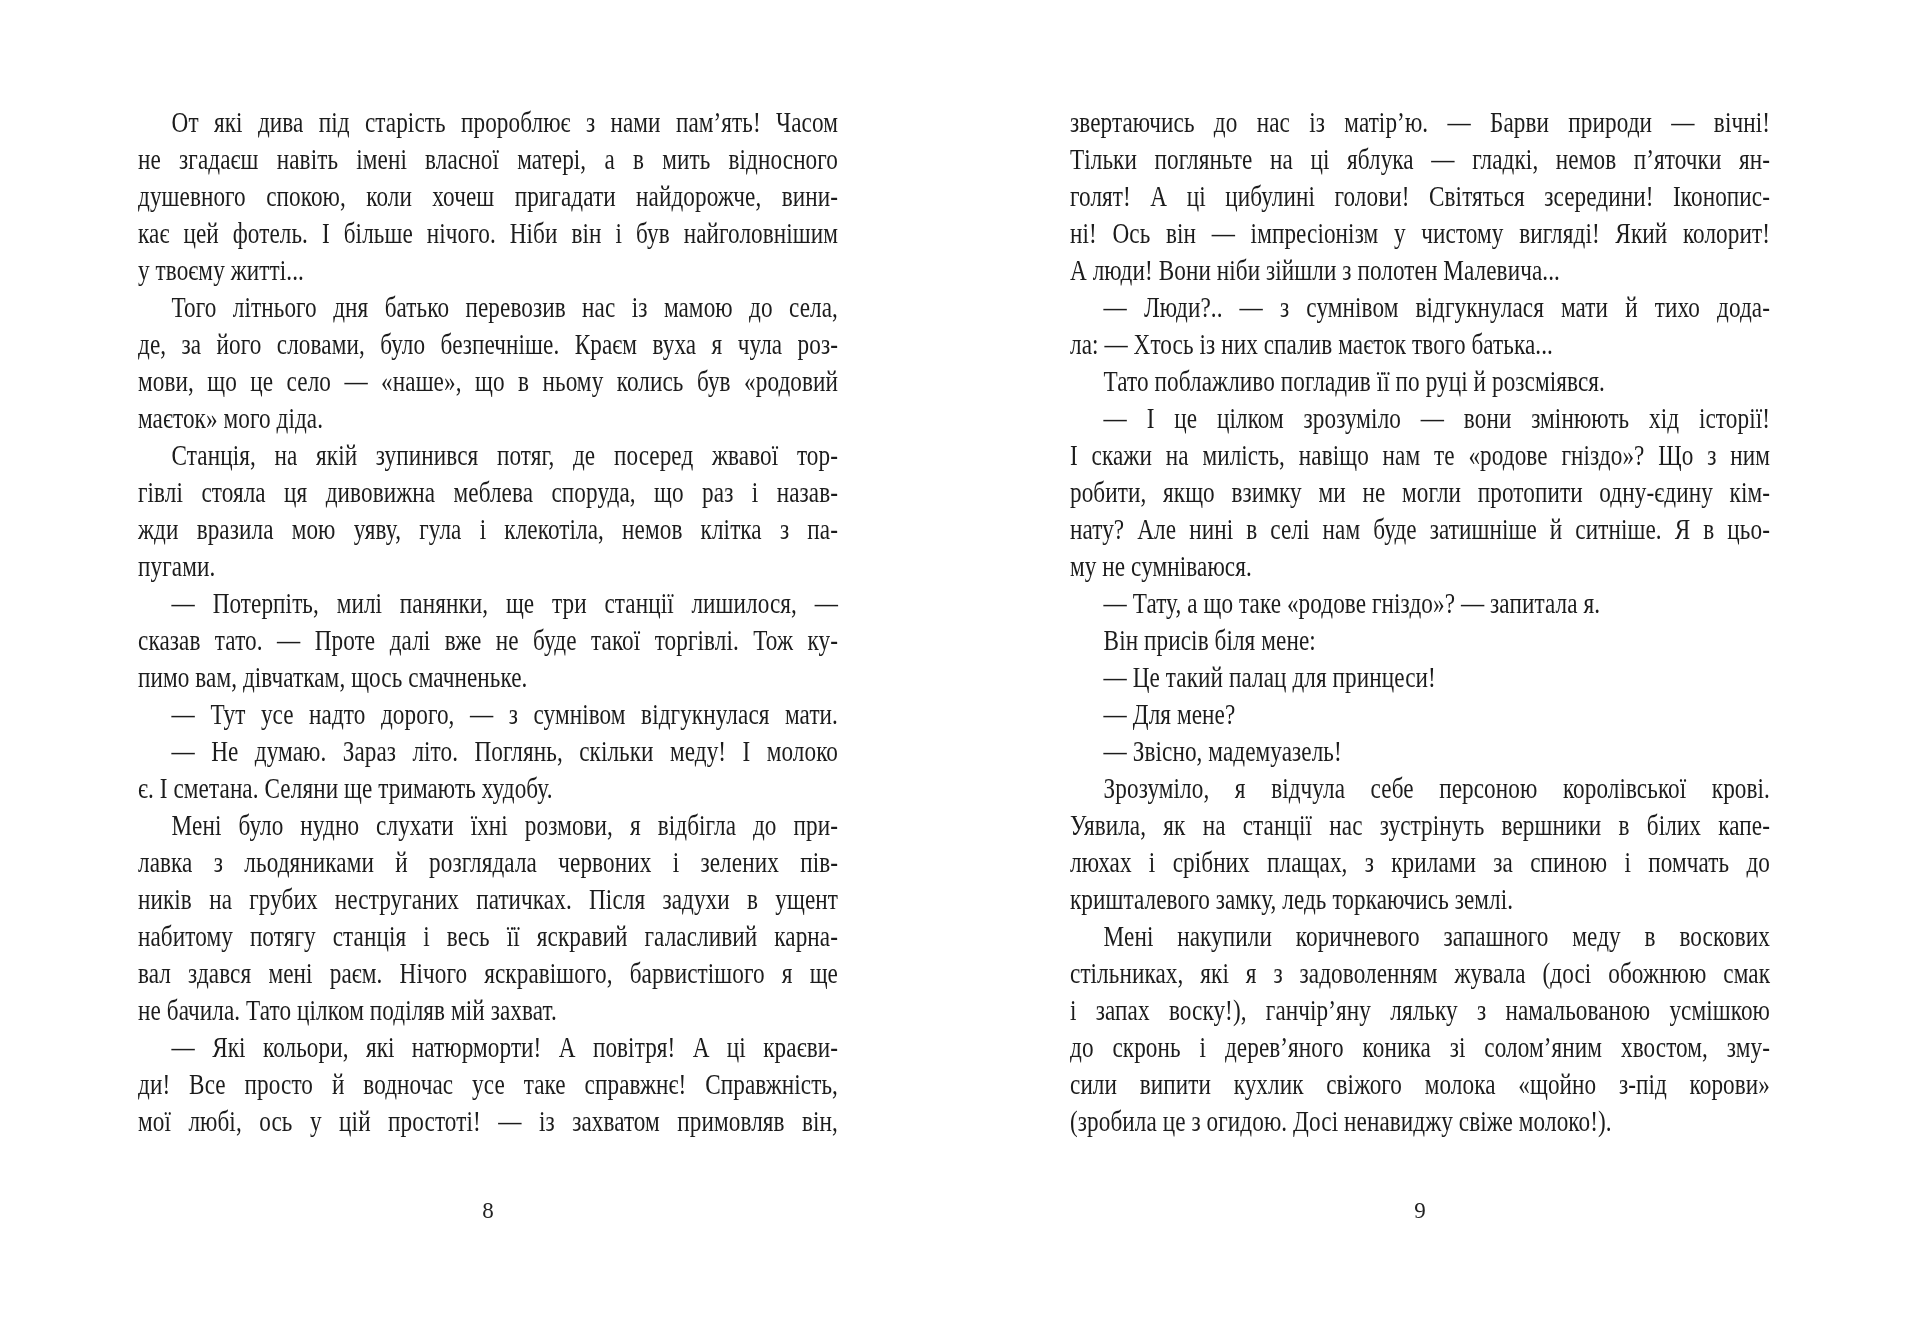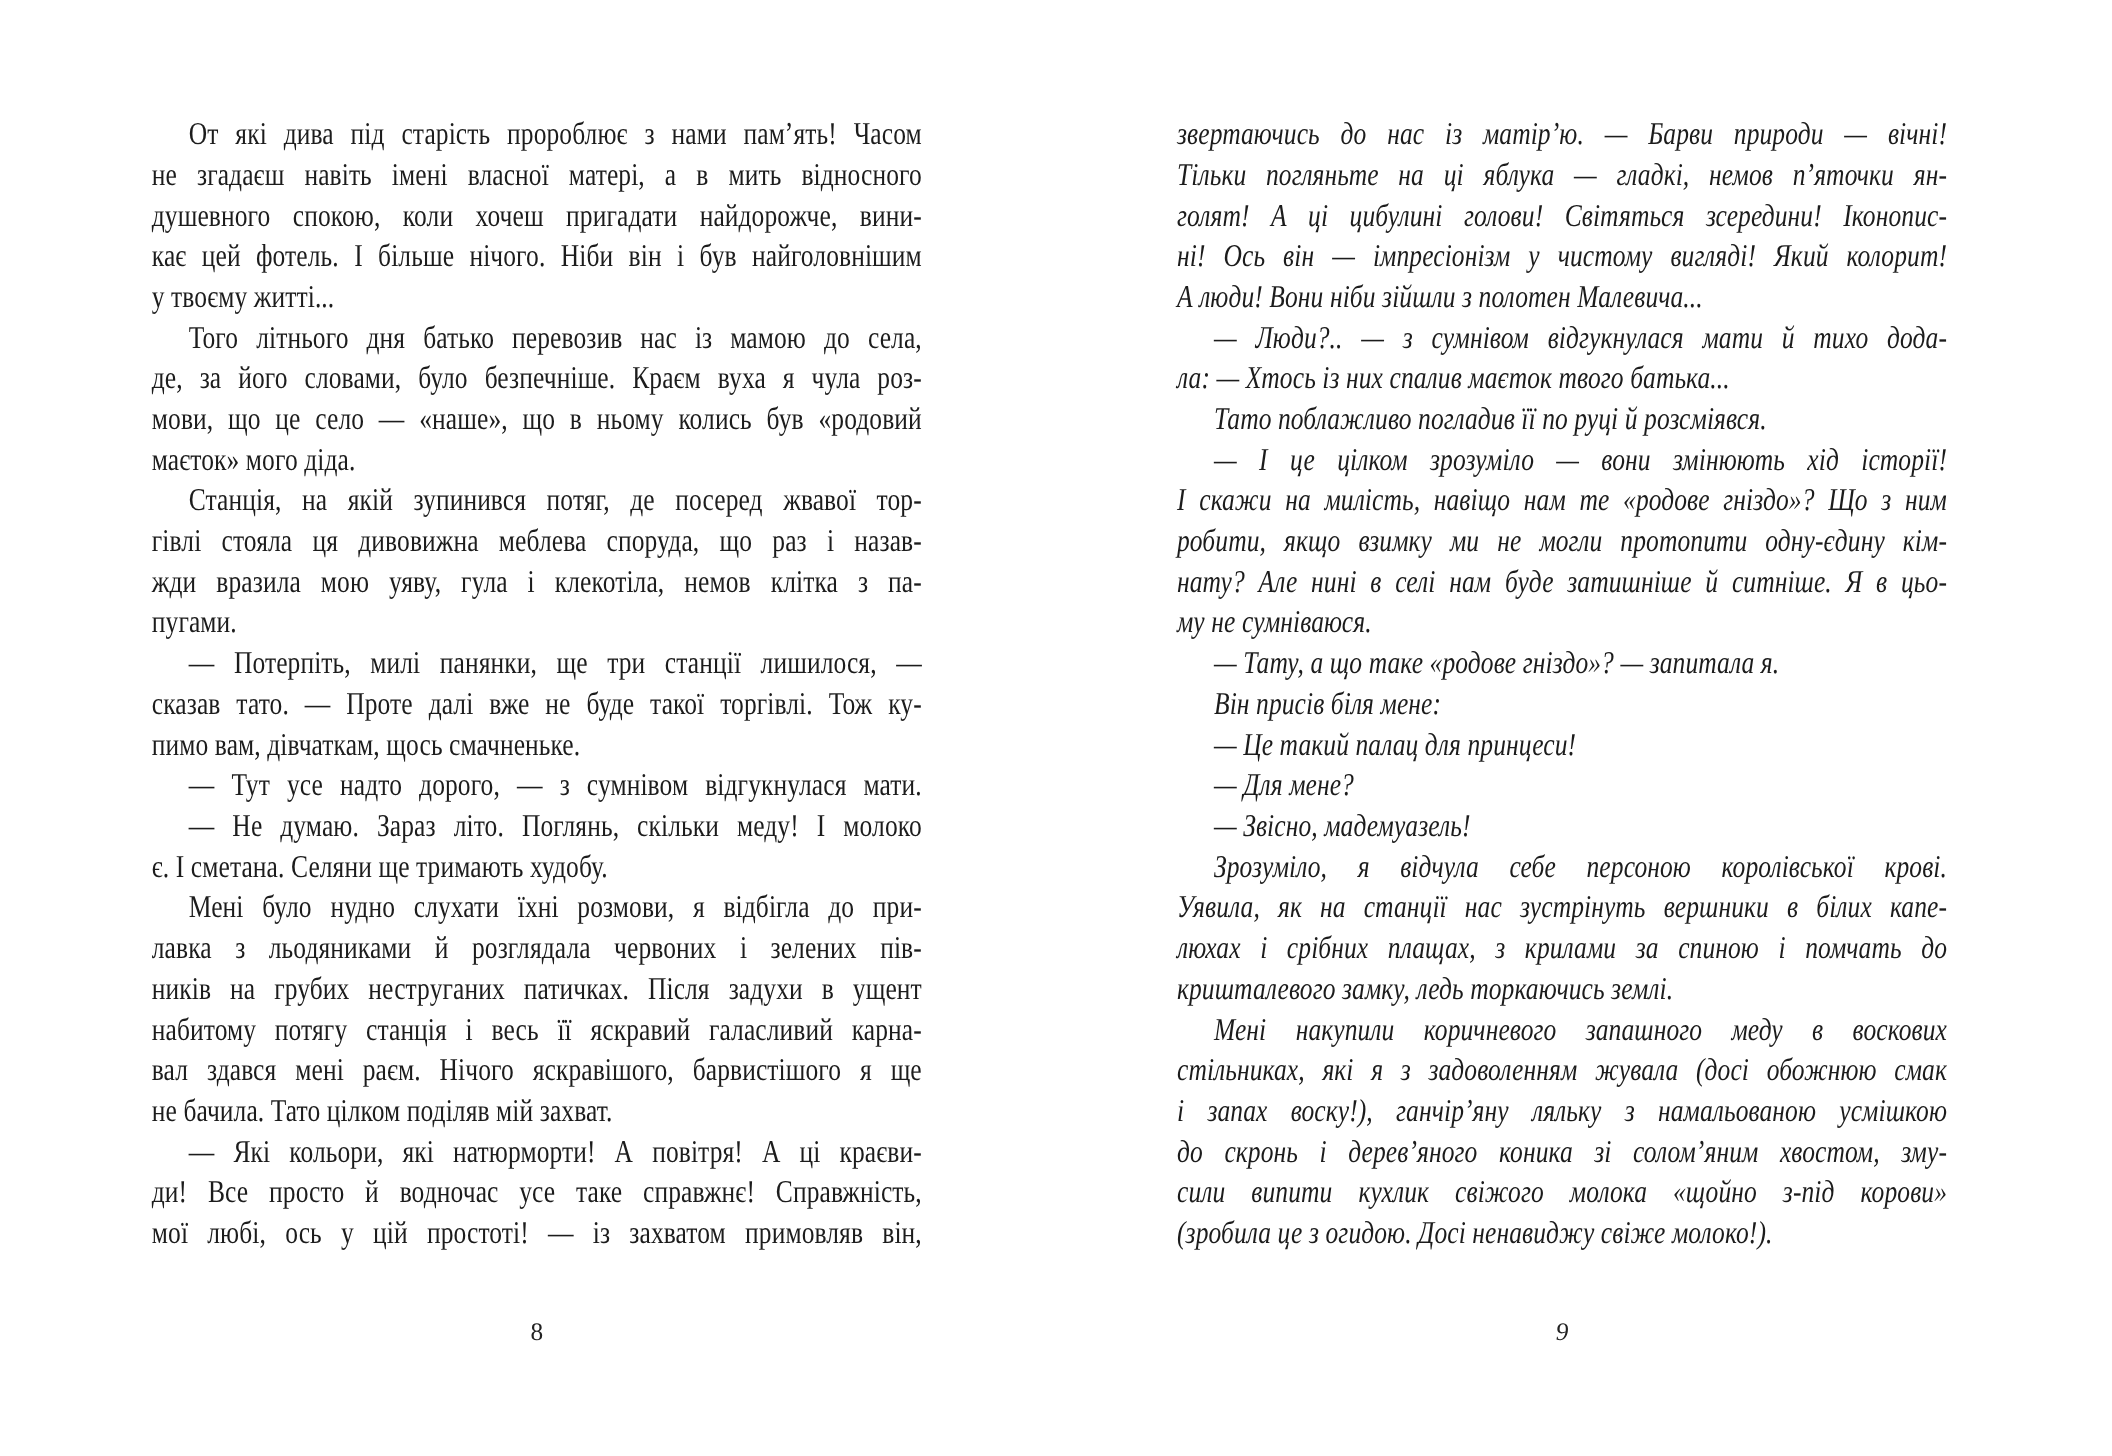--- a/index.html
+++ b/index.html
@@ -19,21 +19,21 @@
     position: absolute;
     inset: 0;
   }
   .page {
     position: absolute;
     top: 0;
     width: 700px;
     height: 1008px;
   }
   .page-left  { left: 138px; }
-  .page-right { left: 1070px; font-style: italic; }
+  .page-right { left: 1070px; }
   .textblock {
     position: absolute;
     top: 104px;
     left: 0;
     width: 700px;
   }
   .line {
     width: 875px;               
     transform: scaleX(0.8);
     transform-origin: 0 0;

